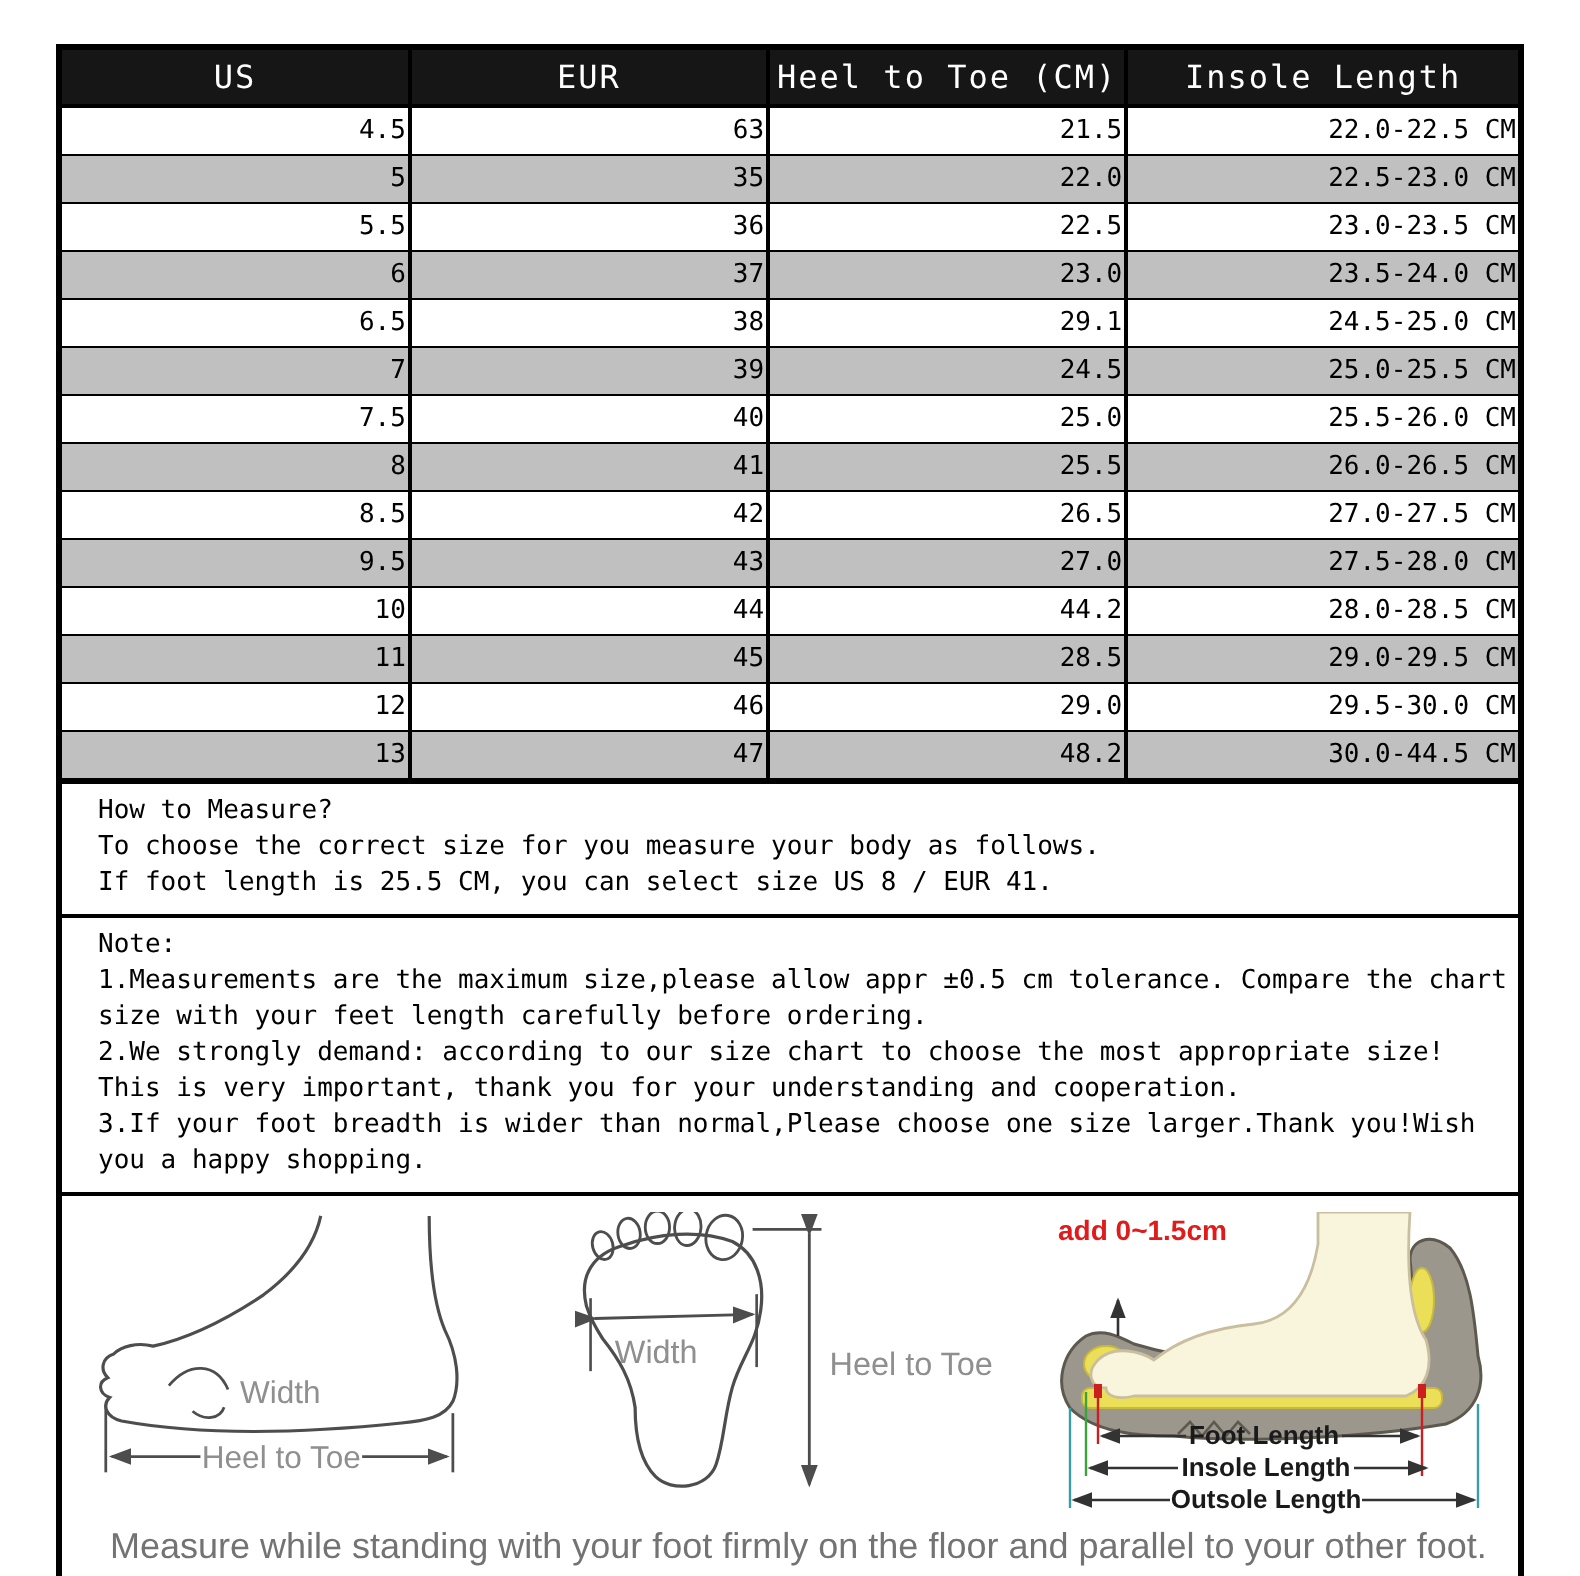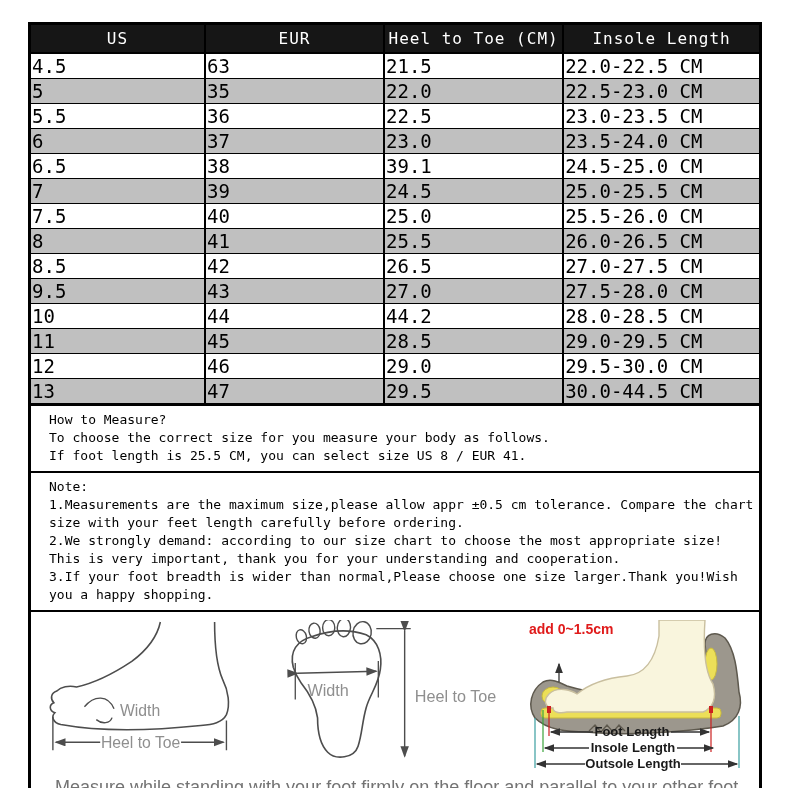--- a/index.html
+++ b/index.html
@@ -6,21 +6,21 @@
   .page{position:relative;width:790px;height:788px;background:#ffffff;overflow:hidden;
         font-family:"DejaVu Sans Mono", monospace;color:#000;border-radius:28px;}
   .content{position:absolute;left:28px;top:22px;width:734px;}
 
   
   table.size-table{width:100%;border-collapse:collapse;border:3px solid #000;table-layout:fixed;}
   table.size-table th{
     background:#161616;color:#fff;font-weight:normal;font-size:16px;height:25px;
     border:2px solid #000;text-align:center;letter-spacing:1px;}
   table.size-table td{
-    font-size:19px;height:21px;text-align:left;vertical-align:middle;
+    font-size:13px;height:21px;text-align:right;vertical-align:middle;
     border-top:1px solid #000;border-bottom:1px solid #000;
     border-left:2px solid #000;border-right:2px solid #000;margin-top:17px;}
   table.size-table tr.alt td{background:#c0c0c0;}
   col.c-us{width:24%;} col.c-eur{width:24.5%;} col.c-heel{width:24.5%;} col.c-insole{width:27%;}
 
   
   .box{border-left:3px solid #000;border-right:3px solid #000;border-bottom:2px solid #000;
        padding:5px 2px 6px 2px;font-size:13px;line-height:18px;}
   .box p{margin:0;padding-left:16px;}
   .box-diagrams{border-bottom-width:5px;padding:6px 4px 18px 4px;}
@@ -75,21 +75,21 @@
           </tr>
           <tr class="alt">
             <td>6</td>
             <td>37</td>
             <td>23.0</td>
             <td>23.5-24.0 CM</td>
           </tr>
           <tr>
             <td>6.5</td>
             <td>38</td>
-            <td>39.1</td>
+            <td>29.1</td>
             <td>24.5-25.0 CM</td>
           </tr>
           <tr class="alt">
             <td>7</td>
             <td>39</td>
             <td>24.5</td>
             <td>25.0-25.5 CM</td>
           </tr>
           <tr>
             <td>7.5</td>
@@ -129,21 +129,21 @@
           </tr>
           <tr>
             <td>12</td>
             <td>46</td>
             <td>29.0</td>
             <td>29.5-30.0 CM</td>
           </tr>
           <tr class="alt">
             <td>13</td>
             <td>47</td>
-            <td>29.5</td>
+            <td>48.2</td>
             <td>30.0-44.5 CM</td>
           </tr>
         </tbody>
     </table>
 
     <div class="box">
       <p>How to Measure?</p>
       <div>
           <p>To choose the correct size for you measure your body as follows.</p>
           <p>If foot length is 25.5 CM, you can select size US 8 / EUR 41.</p>

